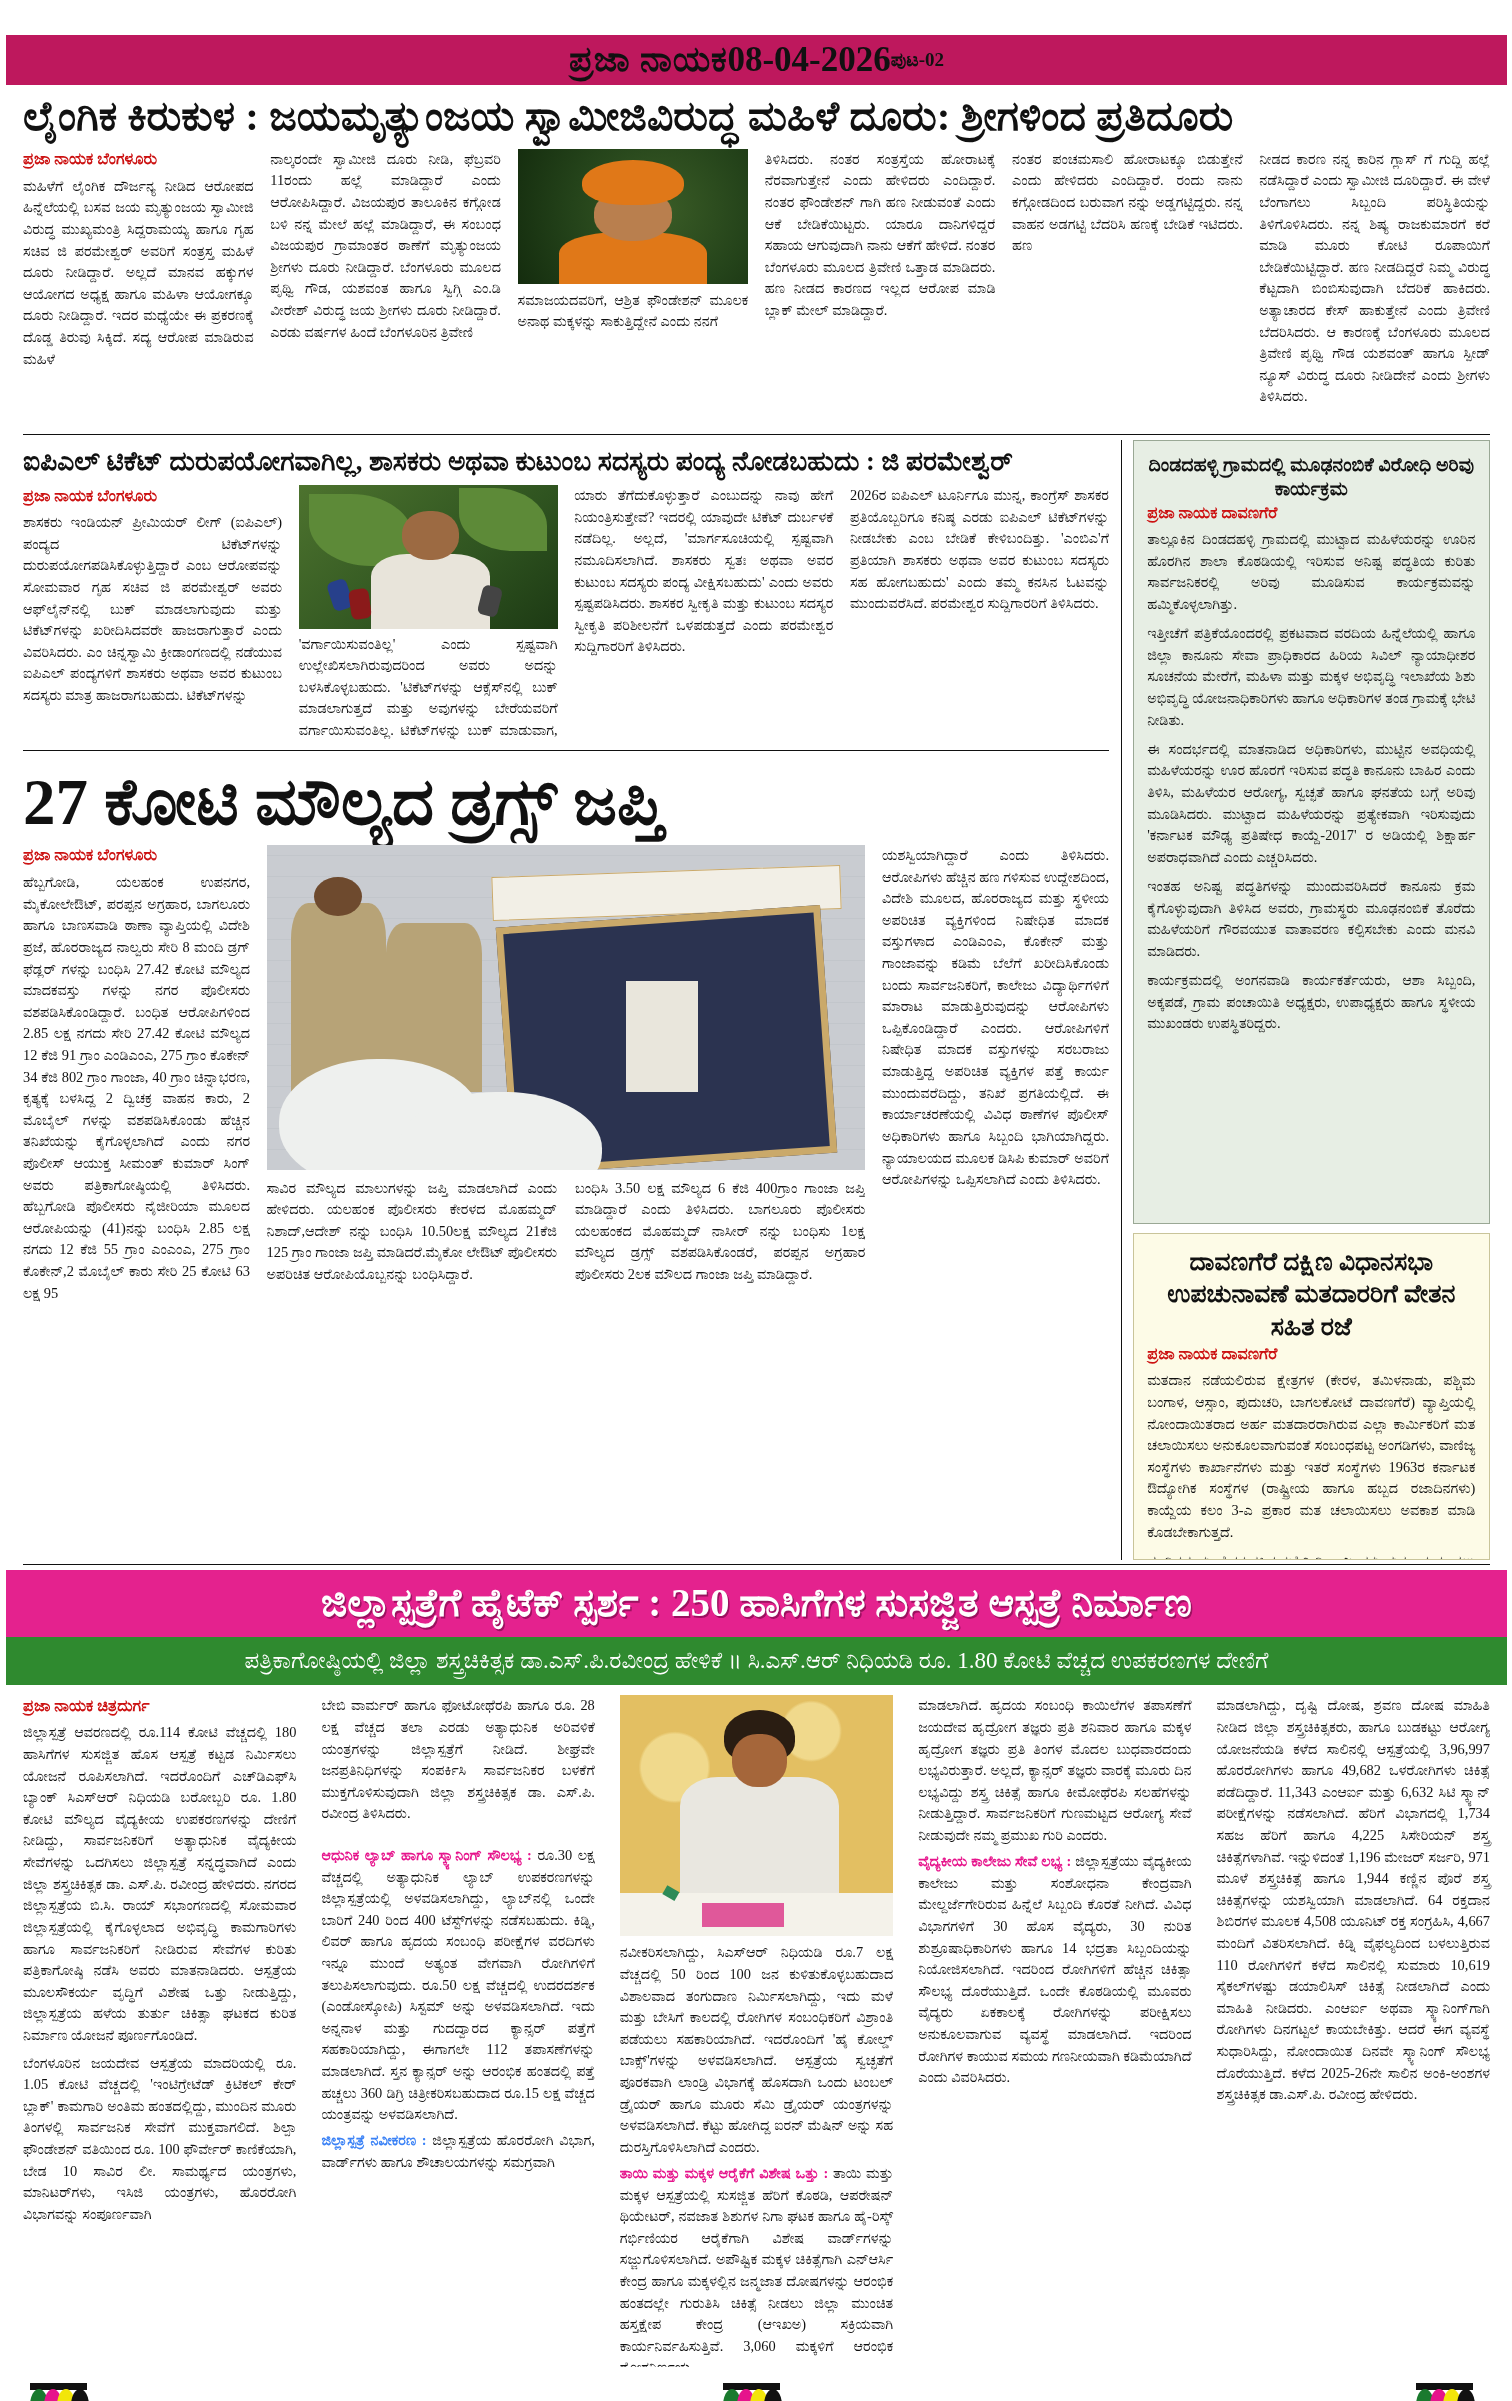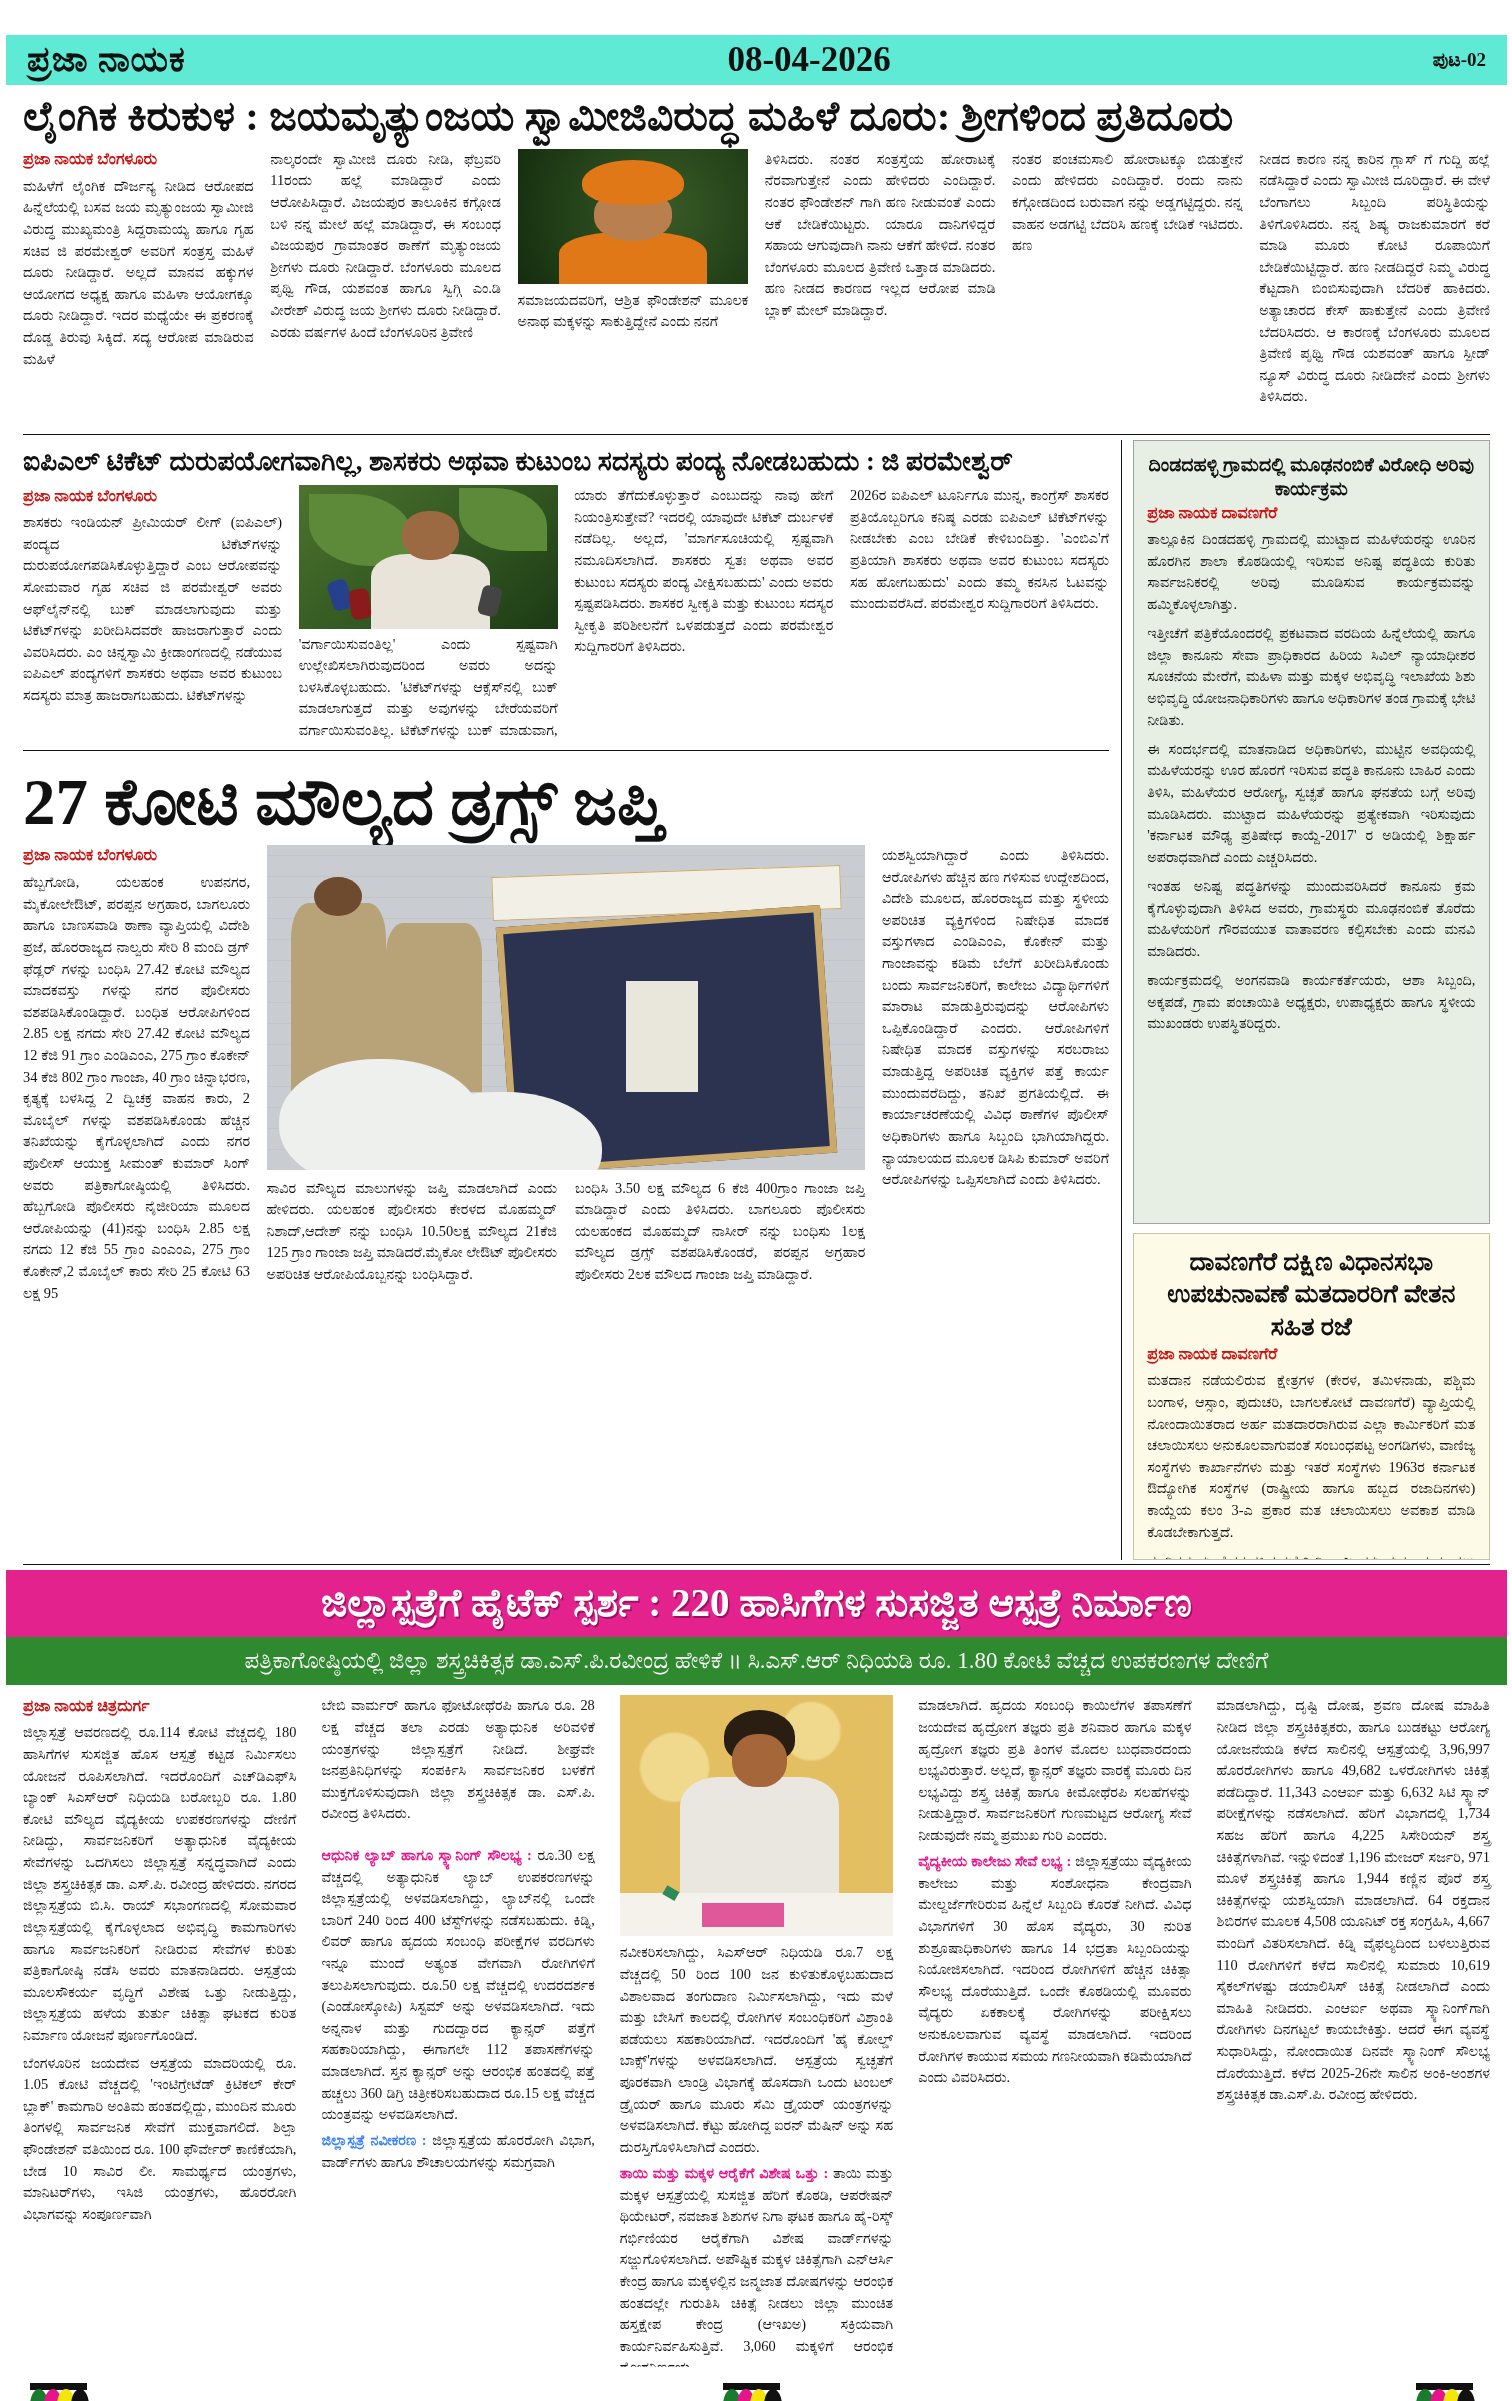--- a/index.html
+++ b/index.html
@@ -1,19 +1,19 @@
 <!DOCTYPE html>
 <html style="font-size:12px"><head>
 <meta charset="utf-8">
 <style>
   html,body{margin:0;padding:0;background:#ffffff;}
   body{width:1513px;height:2401px;position:relative;font-family:"Liberation Serif","DejaVu Serif",serif;color:#111;overflow:hidden;}
   .page{width:1513px;height:2401px;position:relative;background:#fff;}
   
-  .masthead{margin:35px 6px 0 6px;background:#5eead4;height:50px;display:flex;align-items:center;justify-content:space-between;padding:0 21px;}
+  .masthead{margin:35px 6px 0 6px;background:#be185d;height:50px;display:flex;align-items:center;justify-content:center;padding:0 21px;}
   .mast-title{font-size:35px;font-weight:bold;letter-spacing:0.8px;}
   .mast-date{font-size:35px;font-weight:bold;font-family:"Liberation Serif",serif;}
   .mast-page{font-size:19px;font-weight:bold;}
   
   .h1-row{padding:7.6px 23px 4.5px 23px;}
   .headline1{font-size:41px;font-weight:bold;line-height:1.15;}
   
   .byline{color:#cc1111;font-weight:bold;font-size:16px;margin:1.5px 0 7.6px 0;}
   .col-text{font-size:14.4px;line-height:1.5;text-align:justify;}
   .subhead-pink{color:#e6148c;font-weight:bold;}
@@ -203,21 +203,21 @@
         <div class="byline">ಪ್ರಜಾ ನಾಯಕ ದಾವಣಗೆರೆ</div>
         <p class="col-text railp">ಮತದಾನ ನಡೆಯಲಿರುವ ಕ್ಷೇತ್ರಗಳ (ಕೇರಳ, ತಮಿಳನಾಡು, ಪಶ್ಚಿಮ ಬಂಗಾಳ, ಆಸ್ಸಾಂ, ಪುದುಚರಿ, ಬಾಗಲಕೋಟೆ ದಾವಣಗೆರೆ) ವ್ಯಾಪ್ತಿಯಲ್ಲಿ ನೋಂದಾಯಿತರಾದ ಅರ್ಹ ಮತದಾರರಾಗಿರುವ ಎಲ್ಲಾ ಕಾರ್ಮಿಕರಿಗೆ ಮತ ಚಲಾಯಿಸಲು ಅನುಕೂಲವಾಗುವಂತೆ ಸಂಬಂಧಪಟ್ಟ ಅಂಗಡಿಗಳು, ವಾಣಿಜ್ಯ ಸಂಸ್ಥೆಗಳು ಕಾರ್ಖಾನೆಗಳು ಮತ್ತು ಇತರೆ ಸಂಸ್ಥೆಗಳು 1963ರ ಕರ್ನಾಟಕ ಔದ್ಯೋಗಿಕ ಸಂಸ್ಥೆಗಳ (ರಾಷ್ಟ್ರೀಯ ಹಾಗೂ ಹಬ್ಬದ ರಜಾದಿನಗಳು) ಕಾಯ್ದೆಯ ಕಲಂ 3-ಎ ಪ್ರಕಾರ ಮತ ಚಲಾಯಿಸಲು ಅವಕಾಶ ಮಾಡಿ ಕೊಡಬೇಕಾಗುತ್ತದೆ.</p>
         <p class="col-text railp">ಈ ದಿನದಂದು ವೇತನ ಸಹಿತ ರಜೆ ನೀಡಿ ಕಾರ್ಮಿಕರು ಮತದಾನ ಮಾಡಲು ಅನುವು ಮಾಡಿಕೊಡುವಂತೆ ಜಿಲ್ಲಾ ಕಾರ್ಮಿಕಾಧಿಕಾರಿ ತಿಳಿಸಿದ್ದಾರೆ.</p>
       </div>
     </div>
   </div>
 
   <hr class="rule">
 
   <div class="banner-pink">
-    <div class="t">ಜಿಲ್ಲಾಸ್ಪತ್ರೆಗೆ ಹೈಟೆಕ್ ಸ್ಪರ್ಶ : 220 ಹಾಸಿಗೆಗಳ ಸುಸಜ್ಜಿತ ಆಸ್ಪತ್ರೆ ನಿರ್ಮಾಣ</div>
+    <div class="t">ಜಿಲ್ಲಾಸ್ಪತ್ರೆಗೆ ಹೈಟೆಕ್ ಸ್ಪರ್ಶ : 250 ಹಾಸಿಗೆಗಳ ಸುಸಜ್ಜಿತ ಆಸ್ಪತ್ರೆ ನಿರ್ಮಾಣ</div>
   </div>
   <div class="band-green">
     <div class="t">ಪತ್ರಿಕಾಗೋಷ್ಠಿಯಲ್ಲಿ ಜಿಲ್ಲಾ ಶಸ್ತ್ರಚಿಕಿತ್ಸಕ ಡಾ.ಎಸ್.ಪಿ.ರವೀಂದ್ರ ಹೇಳಿಕೆ ॥ ಸಿ.ಎಸ್.ಆರ್ ನಿಧಿಯಡಿ ರೂ. 1.80 ಕೋಟಿ ವೆಚ್ಚದ ಉಪಕರಣಗಳ ದೇಣಿಗೆ</div>
   </div>
 
   <div class="sec4">
     <div class="colbox">
       <div class="byline">ಪ್ರಜಾ ನಾಯಕ ಚಿತ್ರದುರ್ಗ</div>
       <div class="col-text">ಜಿಲ್ಲಾಸ್ಪತ್ರೆ ಆವರಣದಲ್ಲಿ ರೂ.114 ಕೋಟಿ ವೆಚ್ಚದಲ್ಲಿ 180 ಹಾಸಿಗೆಗಳ ಸುಸಜ್ಜಿತ ಹೊಸ ಆಸ್ಪತ್ರೆ ಕಟ್ಟಡ ನಿರ್ಮಿಸಲು ಯೋಜನೆ ರೂಪಿಸಲಾಗಿದೆ. ಇದರೊಂದಿಗೆ ಎಚ್‌ಡಿಎಫ್‌ಸಿ ಬ್ಯಾಂಕ್ ಸಿಎಸ್ಆರ್ ನಿಧಿಯಡಿ ಬರೋಬ್ಬರಿ ರೂ. 1.80 ಕೋಟಿ ಮೌಲ್ಯದ ವೈದ್ಯಕೀಯ ಉಪಕರಣಗಳನ್ನು ದೇಣಿಗೆ ನೀಡಿದ್ದು, ಸಾರ್ವಜನಿಕರಿಗೆ ಅತ್ಯಾಧುನಿಕ ವೈದ್ಯಕೀಯ ಸೇವೆಗಳನ್ನು ಒದಗಿಸಲು ಜಿಲ್ಲಾಸ್ಪತ್ರೆ ಸನ್ನದ್ಧವಾಗಿದೆ ಎಂದು ಜಿಲ್ಲಾ ಶಸ್ತ್ರಚಿಕಿತ್ಸಕ ಡಾ. ಎಸ್.ಪಿ. ರವೀಂದ್ರ ಹೇಳಿದರು. ನಗರದ ಜಿಲ್ಲಾಸ್ಪತ್ರೆಯ ಬಿ.ಸಿ. ರಾಯ್ ಸಭಾಂಗಣದಲ್ಲಿ ಸೋಮವಾರ ಜಿಲ್ಲಾಸ್ಪತ್ರೆಯಲ್ಲಿ ಕೈಗೊಳ್ಳಲಾದ ಅಭಿವೃದ್ಧಿ ಕಾಮಗಾರಿಗಳು ಹಾಗೂ ಸಾರ್ವಜನಿಕರಿಗೆ ನೀಡಿರುವ ಸೇವೆಗಳ ಕುರಿತು ಪತ್ರಿಕಾಗೋಷ್ಠಿ ನಡೆಸಿ ಅವರು ಮಾತನಾಡಿದರು. ಆಸ್ಪತ್ರೆಯ ಮೂಲಸೌಕರ್ಯ ವೃದ್ಧಿಗೆ ವಿಶೇಷ ಒತ್ತು ನೀಡುತ್ತಿದ್ದು, ಜಿಲ್ಲಾಸ್ಪತ್ರೆಯ ಹಳೆಯ ತುರ್ತು ಚಿಕಿತ್ಸಾ ಘಟಕದ ಕುರಿತ ನಿರ್ಮಾಣ ಯೋಜನೆ ಪೂರ್ಣಗೊಂಡಿದೆ.</div>
       <div class="col-text" style="margin-top:6px;">ಬೆಂಗಳೂರಿನ ಜಯದೇವ ಆಸ್ಪತ್ರೆಯ ಮಾದರಿಯಲ್ಲಿ ರೂ. 1.05 ಕೋಟಿ ವೆಚ್ಚದಲ್ಲಿ 'ಇಂಟಿಗ್ರೇಟೆಡ್ ಕ್ರಿಟಿಕಲ್ ಕೇರ್ ಬ್ಲಾಕ್' ಕಾಮಗಾರಿ ಅಂತಿಮ ಹಂತದಲ್ಲಿದ್ದು, ಮುಂದಿನ ಮೂರು ತಿಂಗಳಲ್ಲಿ ಸಾರ್ವಜನಿಕ ಸೇವೆಗೆ ಮುಕ್ತವಾಗಲಿದೆ. ಶಿಲ್ಪಾ ಫೌಂಡೇಶನ್ ವತಿಯಿಂದ ರೂ. 100 ಫೌರ್ವೇರ್ ಕಾಣಿಕೆಯಾಗಿ, ಬೇಡ 10 ಸಾವಿರ ಲೀ. ಸಾಮರ್ಥ್ಯದ ಯಂತ್ರಗಳು, ಮಾನಿಟರ್‌ಗಳು, ಇಸಿಜಿ ಯಂತ್ರಗಳು, ಹೊರರೋಗಿ ವಿಭಾಗವನ್ನು ಸಂಪೂರ್ಣವಾಗಿ</div>

